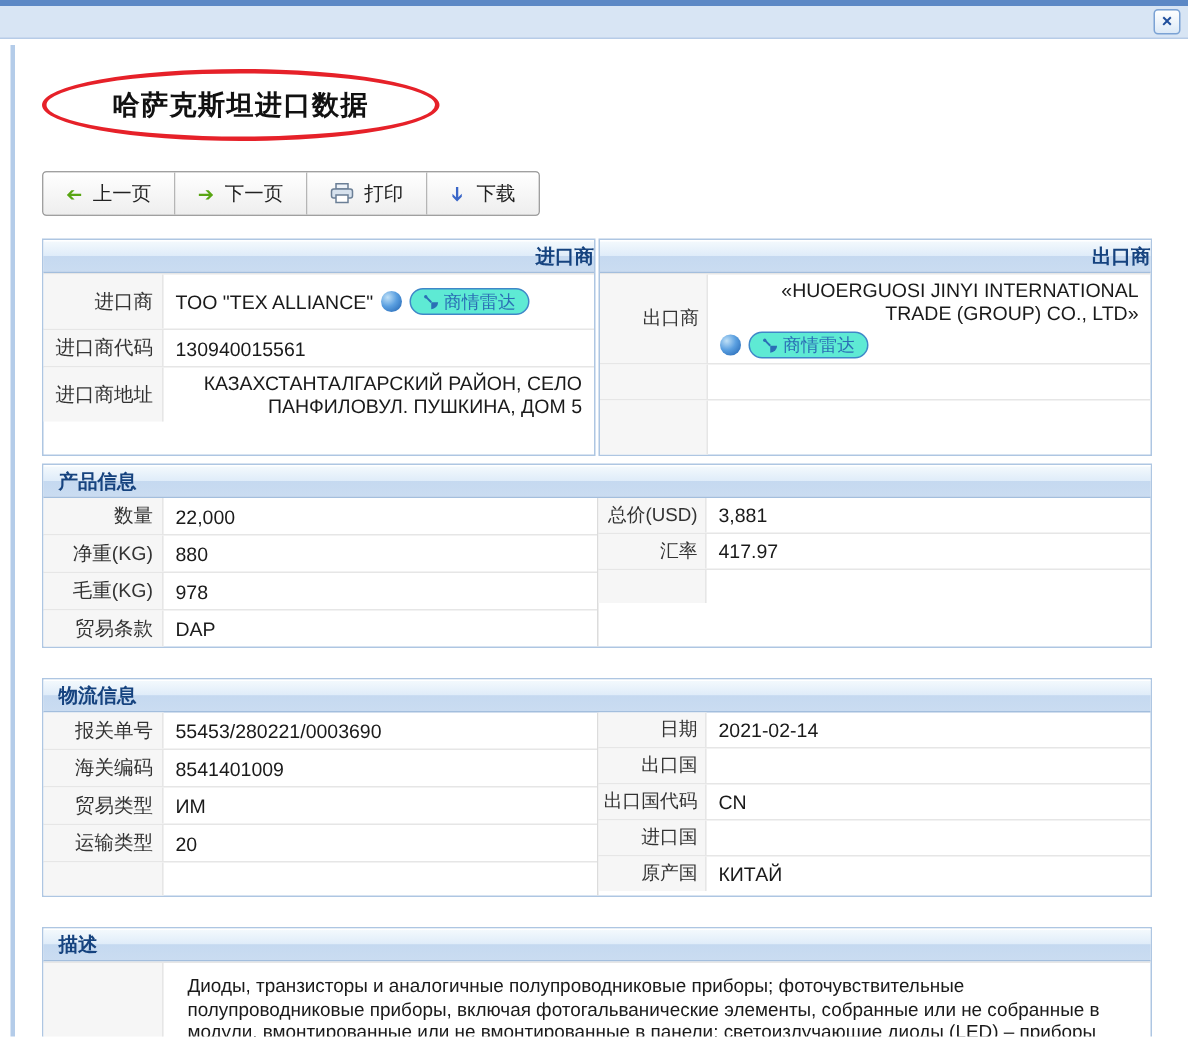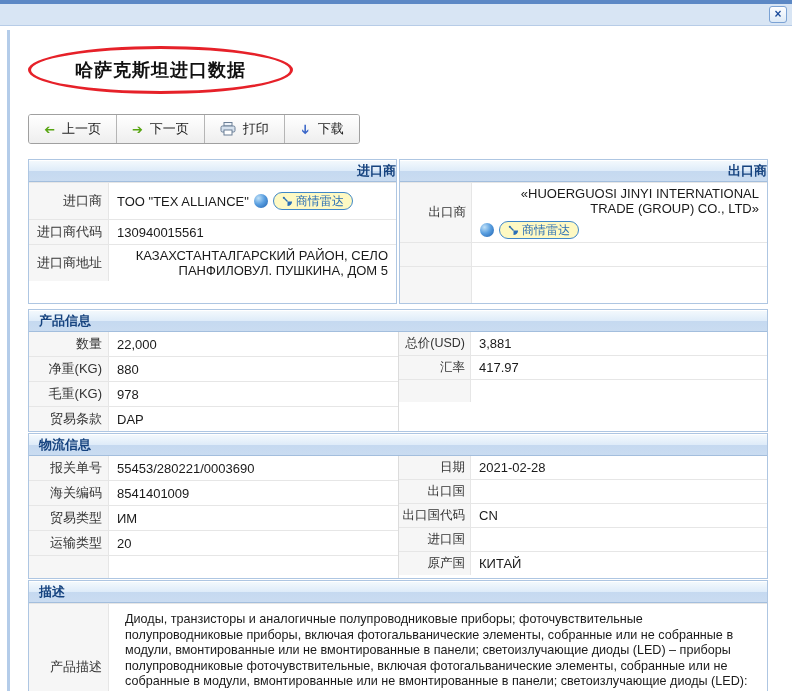--- a/index.html
+++ b/index.html
@@ -21,21 +21,21 @@
   .toolbar { display:inline-flex; border:1px solid #a0a0a0; border-radius:3px;
     overflow:hidden; background:linear-gradient(#fefefe,#ececec); margin-bottom:15px; }
   .tb-btn { display:flex; align-items:center; gap:7px; padding:5px 15px;
     font-size:13px; color:#222; border-right:1px solid #b5b5b5; cursor:pointer;
     background:linear-gradient(#ffffff,#eeeeee); }
   .tb-btn:last-child { border-right:none; }
   .arr { font-size:13px; font-weight:bold; display:inline-block; line-height:1; }
   .arr-left  { color:#58a512; transform:scaleX(-1); }
   .arr-right { color:#58a512; }
   .arr-down  { color:#3a66c8; transform:rotate(90deg); }
-  .section { border:1px solid #aec6e2; margin-bottom:1px; background:#fff; }
+  .section { border:1px solid #aec6e2; margin-bottom:20px; background:#fff; }
   .sec-header { height:22px; line-height:21px; padding-left:10px; font-size:13px;
     font-weight:bold; color:#16437f; border-bottom:1px solid #a3bedd;
     background:linear-gradient(to bottom,#f5fafd 0%,#dfecf9 50%,#c5d9f0 51%,#cadcf1 100%);
     box-shadow:inset 0 1px 0 #fff; }
   .pair { display:flex; gap:2px; margin-bottom:5px; }
   .pair .section { flex:1; margin-bottom:0;text-align:right; }
   .row { display:flex; border-top:1px solid #e6e6e6; }
   .row:first-child { border-top:none; }
   .label-cell { width:80px; min-width:80px; background:#f6f6f6; color:#333;
     font-size:13px; display:flex; align-items:center; justify-content:flex-end;
@@ -45,21 +45,21 @@
     display:flex; align-items:center; flex-wrap:wrap; gap:5px; }
   .h37 { min-height:37px; } .h24 { min-height:24px; } .h23 { min-height:23px; }
   .halves { display:flex; }
   .half { width:50%; }
   .half.right { border-left:1px solid #dcdcdc; }
   .globe { width:14px; height:14px; border-radius:50%; display:inline-block;
     background:radial-gradient(circle at 32% 30%, #bfe0f7 0%, #5a9fe0 45%, #1d5fae 100%);
     cursor:pointer; flex:none; }
   .radar-badge { display:inline-flex; align-items:center; gap:3px;
     border:1px solid #3f87c8; border-radius:10px; padding:0 8px; height:18px;
-    color:#2b6fb5; font-size:12px; cursor:pointer; background:#fef9c3; flex:none; }
+    color:#2b6fb5; font-size:12px; cursor:pointer; background:#5eead4; flex:none; }
   .desc-text { font-size:12.6px; line-height:15.6px; color:#1a1a1a;
     padding:5px 8px; display:block; }
   .printer-icon { flex:none; }
 </style>
 </head>
 <body>
 
 <div class="top-strip"></div>
 <div class="title-bar">
   <div class="close-btn">×</div>
@@ -215,21 +215,21 @@
           <div class="value-cell">20</div>
         </div>
         <div class="row h23">
           <div class="label-cell"></div>
           <div class="value-cell"></div>
         </div>
       </div>
       <div class="half right">
         <div class="row h23">
           <div class="label-cell r">日期</div>
-          <div class="value-cell">2021-02-28</div>
+          <div class="value-cell">2021-02-14</div>
         </div>
         <div class="row h23">
           <div class="label-cell r">出口国</div>
           <div class="value-cell"></div>
         </div>
         <div class="row h23">
           <div class="label-cell r">出口国代码</div>
           <div class="value-cell">CN</div>
         </div>
         <div class="row h23">

